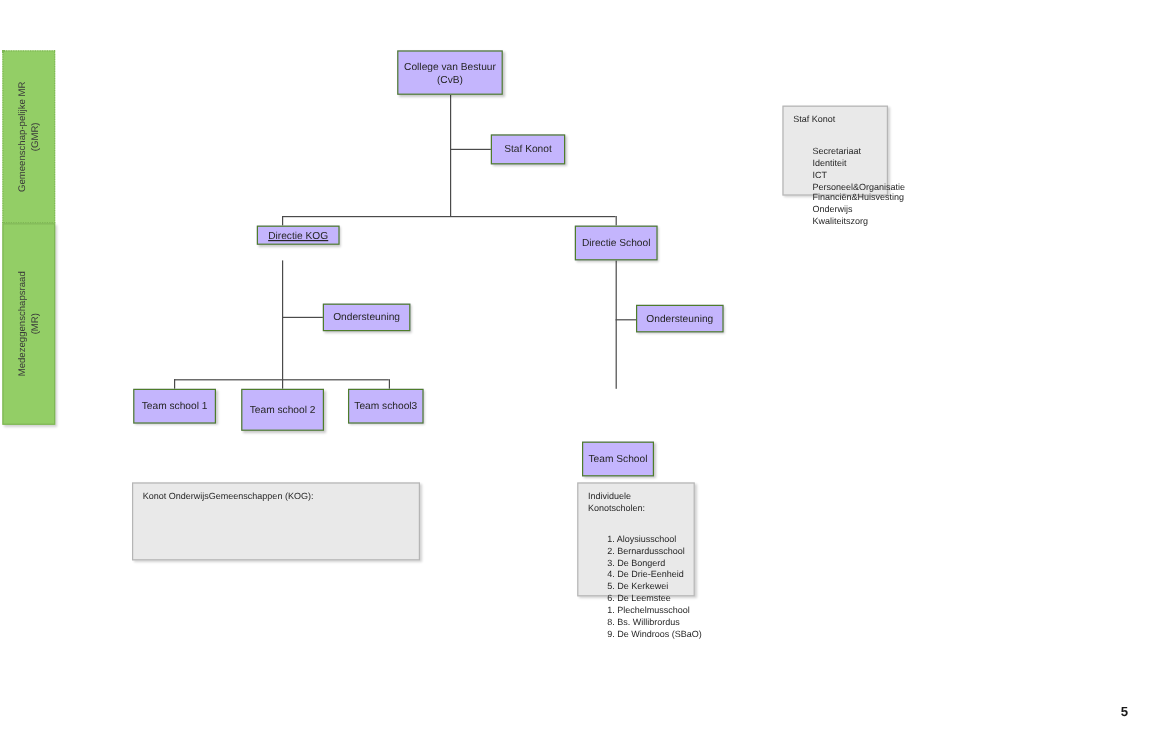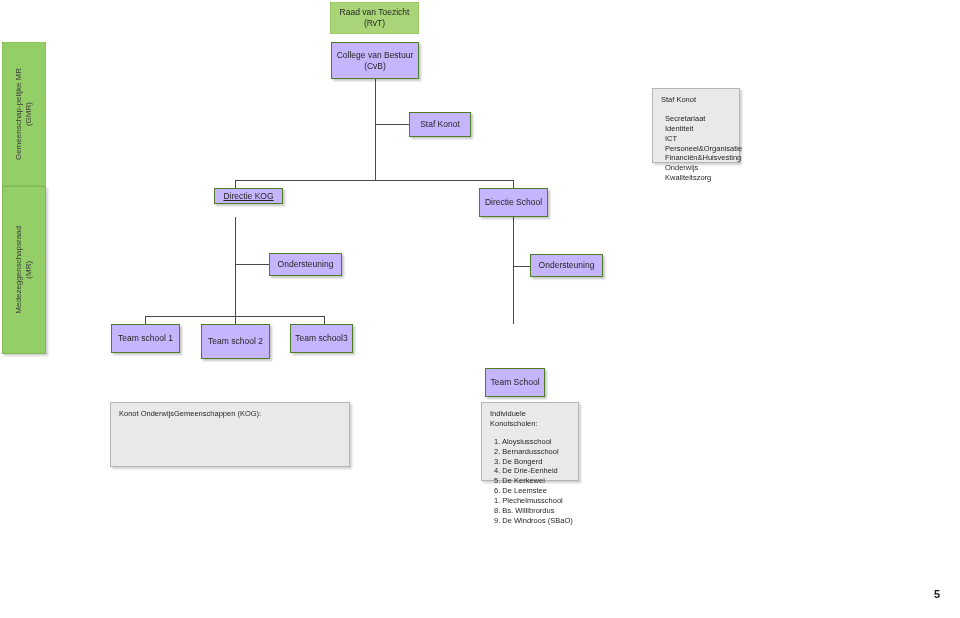--- a/index.html
+++ b/index.html
@@ -86,21 +86,21 @@
     font-size: 7.5px;
     line-height: 1.32;
     padding: 6px 8px;
     box-shadow: 1.5px 1.5px 2px rgba(0,0,0,0.18);
   }
   .panel .panel-title {
     display: block;
     margin-bottom: 8px;
   }
   .panel ol, .panel ul {
-    margin: 4px;
+    margin: 16px;
     padding: 0;
     list-style: none;
   }
   .panel li { white-space: nowrap; }
   .panel .plain-list li { white-space: nowrap; }
   .panel.staf .panel-title { margin-bottom: 9px; }
 
   
   .page-num {
     position: absolute;
@@ -139,23 +139,20 @@
   <div class="line h" style="left:235px; top:264px; width:35px;"></div>
 
   <div class="line h" style="left:145px; top:316px; width:179px;"></div>
   <div class="line v" style="left:145px; top:316px; height:8px;"></div>
   <div class="line v" style="left:235px; top:316px; height:8px;"></div>
   <div class="line v" style="left:324px; top:316px; height:8px;"></div>
 
   <div class="line v" style="left:513px; top:217px; height:107px;"></div>
   <div class="line h" style="left:513px; top:266px; width:18px;"></div>
 
-  <div class="node light" style="left:330px; top:2px; width:89px; height:32px;">
-    <span>Raad van Toezicht (RvT)</span>
-  </div>
 
   <div class="node" style="left:331px; top:42px; width:88px; height:37px; white-space:pre-line;">
     <span>College van Bestuur
 (CvB)</span>
   </div>
 
   <div class="node" style="left:409px; top:112px; width:62px; height:25px;">
     <span>Staf Konot</span>
   </div>
 
@@ -201,21 +198,21 @@
       <li>Financiën&amp;Huisvesting</li>
       <li>Onderwijs</li>
       <li>Kwaliteitszorg</li>
     </ul>
   </div>
 
   <div class="panel" style="left:110px; top:402px; width:240px; height:65px;">
     <span class="panel-title">Konot OnderwijsGemeenschappen (KOG):</span>
   </div>
 
-  <div class="panel" style="left:481px; top:402px; width:98px; height:79px;">
+  <div class="panel" style="left:481px; top:402px; width:98px; height:95px;">
     <span class="panel-title">Individuele Konotscholen:</span>
     <ol>
       <li>1. Aloysiusschool</li>
       <li>2. Bernardusschool</li>
       <li>3. De Bongerd</li>
       <li>4. De Drie-Eenheid</li>
       <li>5. De Kerkewei</li>
       <li>6. De Leemstee</li>
       <li>1. Plechelmusschool</li>
       <li>8. Bs. Willibrordus</li>

